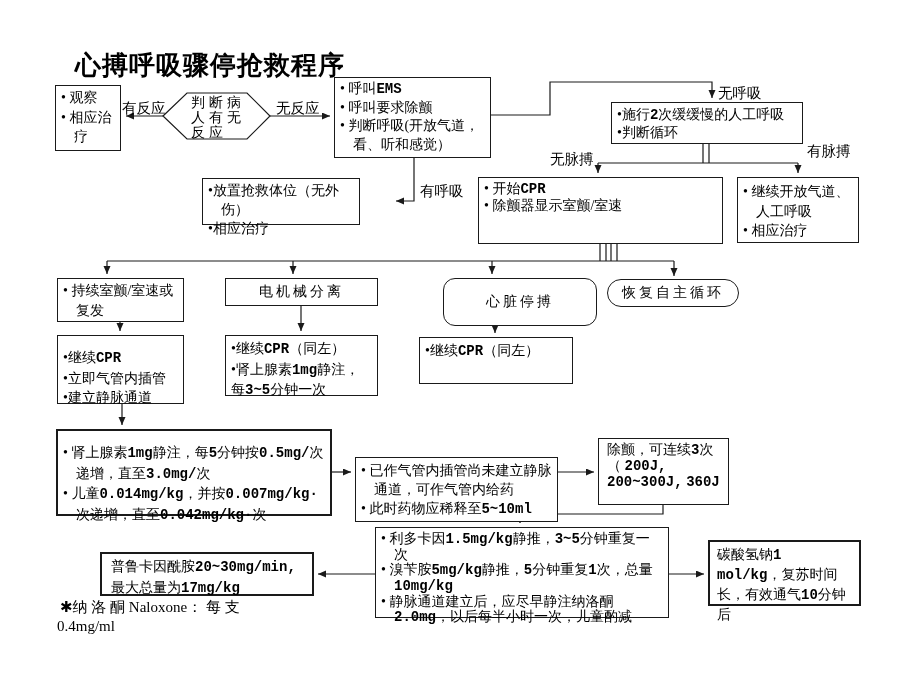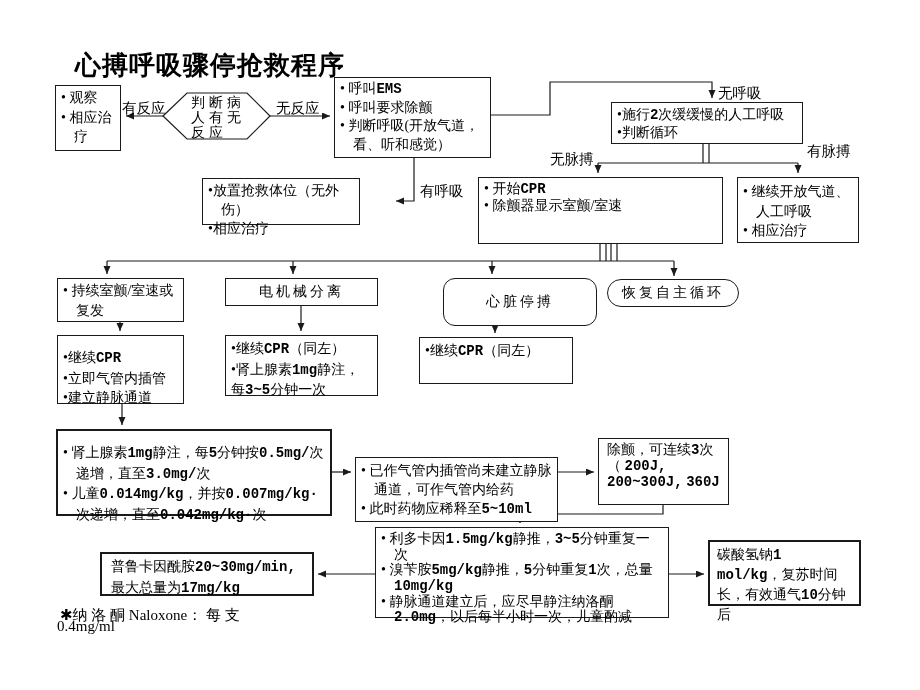--- a/index.html
+++ b/index.html
@@ -47,21 +47,21 @@
   #n-proc{left:100px;top:552px;width:214px;height:44px;border-width:2px;padding:3px 6px 2px 9px;}
   #n-bicarb{left:708px;top:540px;width:153px;height:66px;border-width:2px;line-height:20px;padding:3px 11px 2px 7px;}
   #hex-text{left:191px;top:95px;width:58px;}
 
   #lab-responsive{left:122px;top:99px;}
   #lab-unresponsive{left:276px;top:99px;}
   #lab-nobreath{left:718px;top:84px;}
   #lab-breath{left:420px;top:182px;}
   #lab-nopulse{left:550px;top:150px;}
   #lab-pulse{left:807px;top:142px;}
-  #foot1{left:60px;top:598px;margin-top:8px;}
+  #foot1{left:60px;top:598px;}
   #foot2{left:57px;top:618px;}
 </style>
 </head>
 <body>
 
 <div id="canvas">
 
   <svg id="wires" width="920" height="690" viewBox="0 0 920 690">
     <defs>
       <marker id="ah" markerWidth="9" markerHeight="8" refX="8" refY="3.5" orient="auto" markerUnits="userSpaceOnUse">

